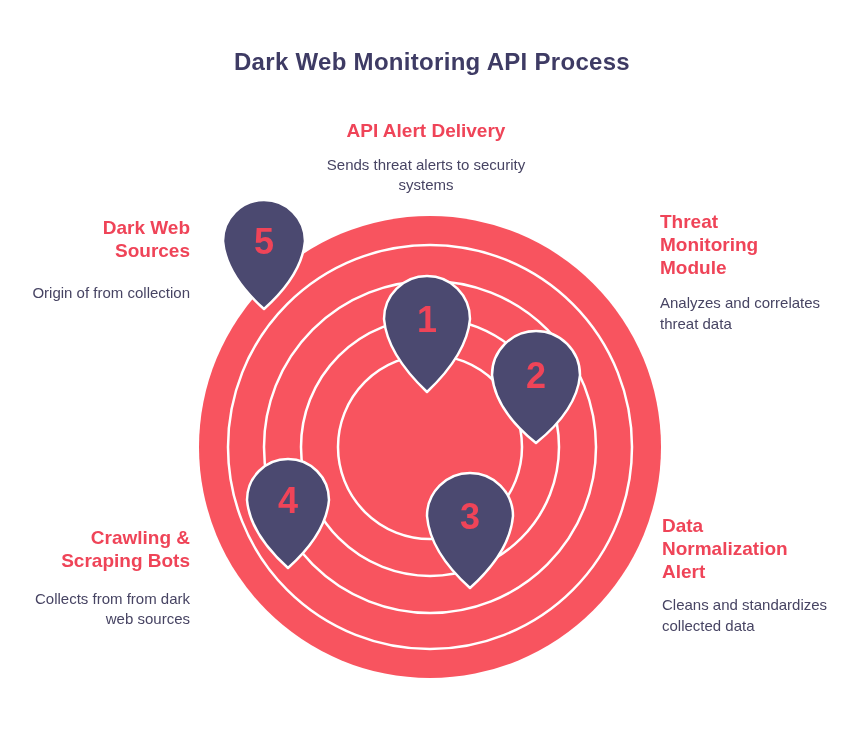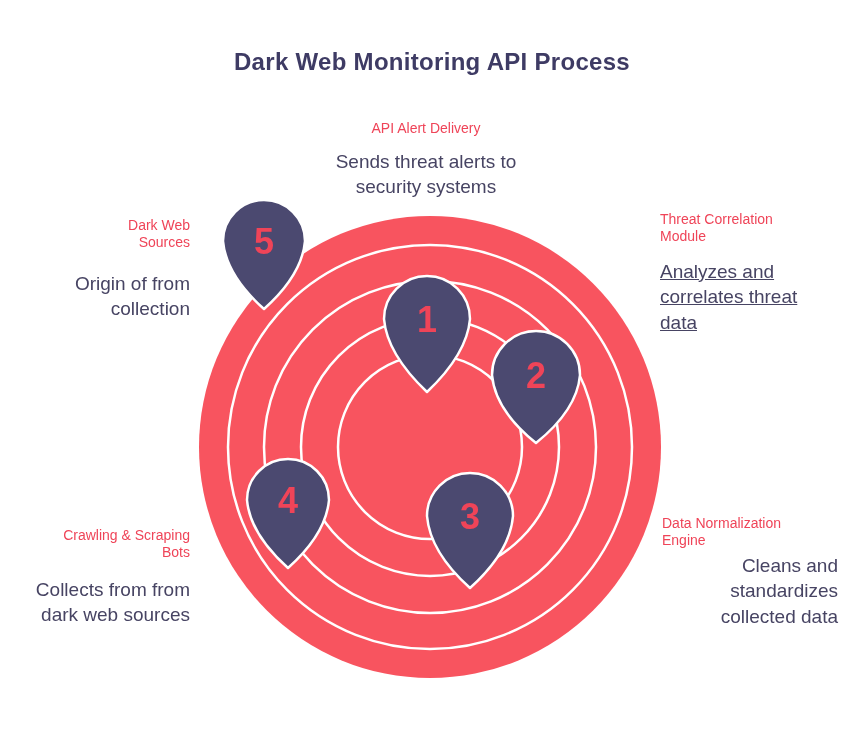--- a/index.html
+++ b/index.html
@@ -13,41 +13,41 @@
   .title {
     position:absolute; top:48px; left:0; width:100%;
     text-align:center;
     font-size:24px; font-weight:bold;
     color:#3E3B64;
     letter-spacing:0.3px;
   }
   .diagram-svg { position:absolute; top:0; left:0; }
   .step-label { position:absolute; }
   .step-heading {
-    font-size:14px; font-weight:normal; line-height:1.2;
+    font-size:19px; font-weight:bold; line-height:1.2;
     color:#EF4458;
   }
   .step-desc {
-    font-size:19px; line-height:1.35;
+    font-size:15px; line-height:1.35;
     color:#474463;
   }
   .tc { left:263px; top:120px; width:326px; text-align:center; }
   .tc .step-desc { max-width:236px; margin:12px auto 0; }
   .lt { right:674px; top:217px; width:180px; text-align:right; }
   .lt .step-heading { max-width:105px; margin-left:auto; }
   .lt .step-desc { margin-top:20px; }
   .rt { left:660px; top:211px; width:190px; text-align:left; }
   .rt .step-heading { max-width:115px; }
-  .rt .step-desc { max-width:172px; margin-top:14px;text-decoration:underline; }
+  .rt .step-desc { max-width:172px; margin-top:14px; }
   .lb { right:674px; top:527px; width:195px; text-align:right; }
   .lb .step-heading { max-width:140px; margin-left:auto; }
   .lb .step-desc { max-width:176px; margin-left:auto; margin-top:16px; }
   .rb { left:662px; top:515px; width:190px; text-align:left; }
   .rb .step-heading { max-width:135px; }
-  .rb .step-desc { max-width:176px; margin-top:4px;text-align:right; }
+  .rb .step-desc { max-width:176px; margin-top:12px; }
   .pin-num {
     font-family:"Liberation Sans", sans-serif;
     font-size:36px; font-weight:bold;
     fill:#EF4458;
     text-anchor:middle;
   }
 </style>
 </head>
 <body>
 
@@ -89,26 +89,26 @@
       <text class="pin-num" x="264" y="254">5</text>
     </g>
   </svg>
 
   <div class="step-label tc">
     <div class="step-heading">API Alert Delivery</div>
     <div class="step-desc">Sends threat alerts to security systems</div>
   </div>
 
   <div class="step-label rt">
-    <div class="step-heading">Threat Correlation Module</div>
+    <div class="step-heading">Threat Monitoring Module</div>
     <div class="step-desc">Analyzes and correlates threat data</div>
   </div>
 
   <div class="step-label rb">
-    <div class="step-heading">Data Normalization Engine</div>
+    <div class="step-heading">Data Normalization Alert</div>
     <div class="step-desc">Cleans and standardizes collected data</div>
   </div>
 
   <div class="step-label lb">
     <div class="step-heading">Crawling &amp; Scraping Bots</div>
     <div class="step-desc">Collects from from dark web sources</div>
   </div>
 
   <div class="step-label lt">
     <div class="step-heading">Dark Web Sources</div>

